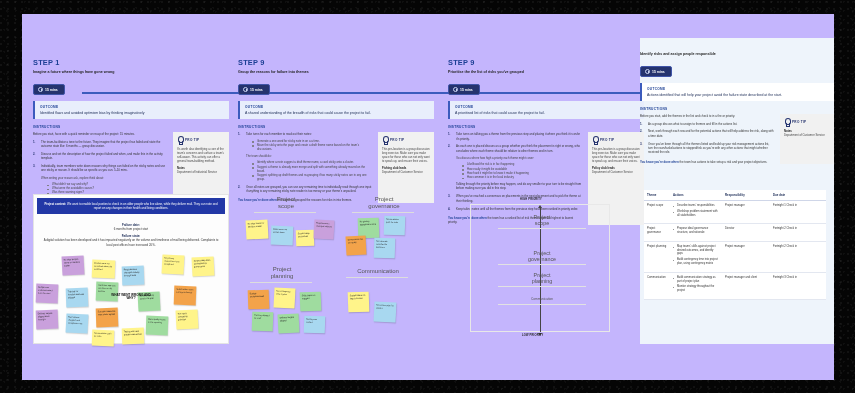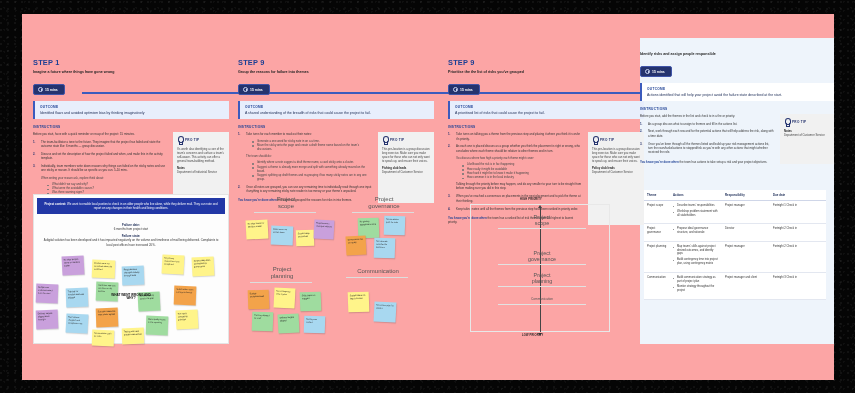--- a/index.html
+++ b/index.html
@@ -16,21 +16,21 @@
       radial-gradient(circle at 40% 70%, rgba(255,255,255,.04) 0 1px, transparent 1px),
       radial-gradient(circle at 75% 20%, rgba(255,255,255,.04) 0 1px, transparent 1px),
       radial-gradient(circle at 60% 90%, rgba(255,255,255,.03) 0 1px, transparent 1px),
       #050505;
     background-size: 7px 7px, 11px 11px, 9px 9px, 13px 13px, auto;
   }
   #canvas {
     position: absolute;
     left: 22px; top: 14px;
     width: 812px; height: 366px;
-    background: #fca5a5;
+    background: #c4b5fd;
     overflow: hidden;
     padding-left: 28px;
   }
   
   .timeline {
     position: absolute; left: 60px; top: 78px;
     width: 660px; height: 2px; background: #3b5bbd;
   }
   .step {
     position: absolute; top: 44px; width: 196px;

